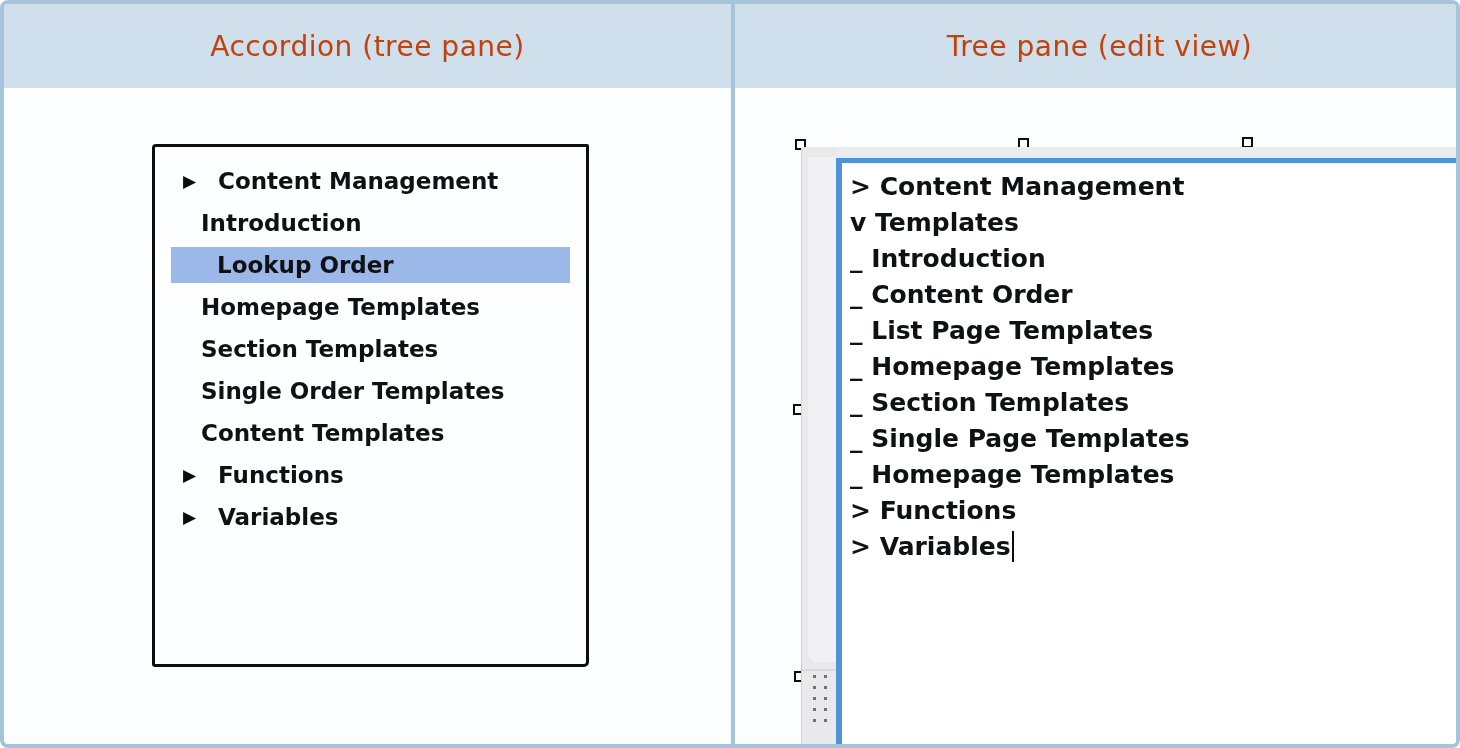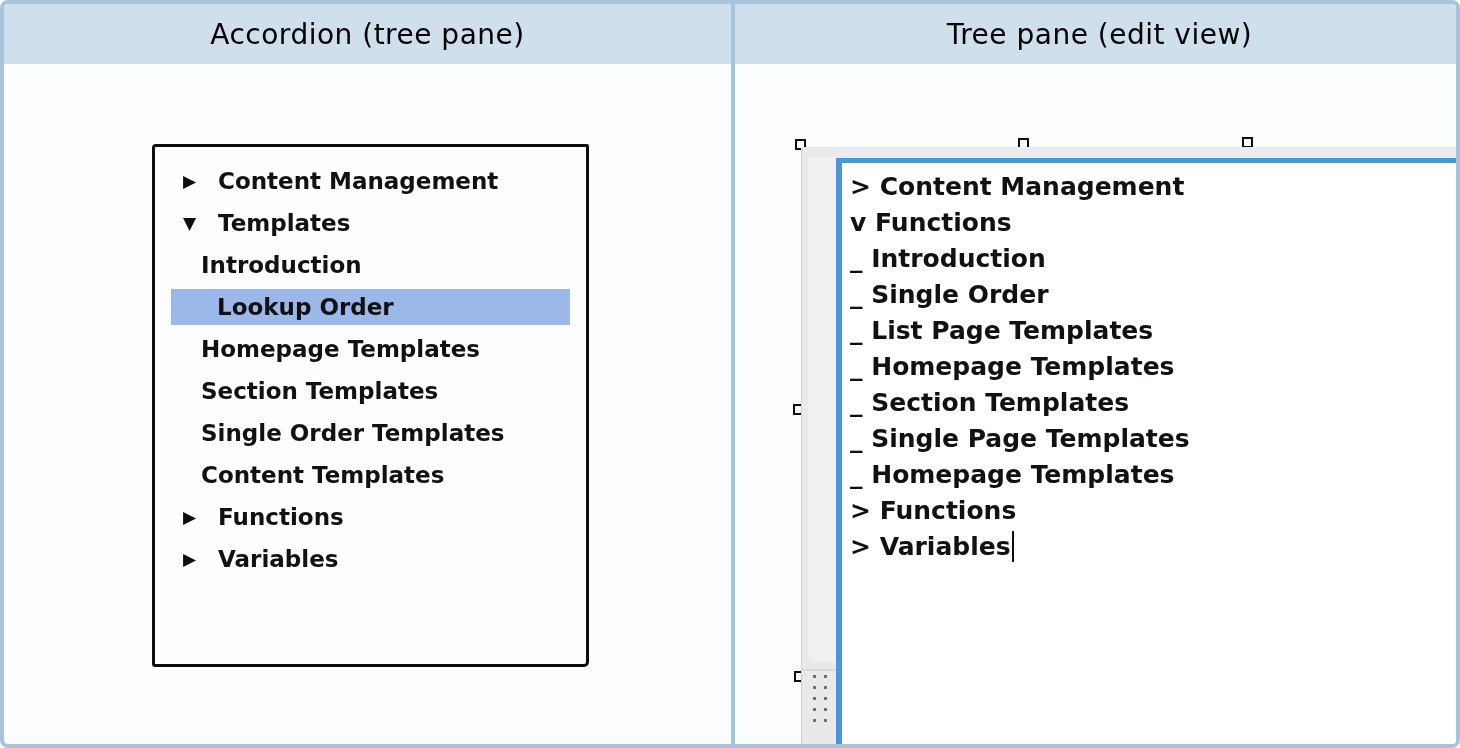--- a/index.html
+++ b/index.html
@@ -12,24 +12,24 @@
     border-radius:8px;
     overflow:hidden;
     font-family:"DejaVu Sans","Liberation Sans",sans-serif;
   }
   
   .divider{
     position:absolute;left:727px;top:0;width:4px;height:748px;
     background:#a6c4d9;z-index:6;
   }
   .pane-header{
-    position:absolute;top:0;height:60px;
+    position:absolute;top:0;height:84px;
     background:#cfdfeb;
     display:flex;align-items:center;justify-content:center;
-    font-size:28px;color:#000000;letter-spacing:.5px;
+    font-size:28px;color:#c2410c;letter-spacing:.5px;
     z-index:1;
   }
   .pane-header.left{left:0;width:727px;}
   .pane-header.right{left:731px;width:729px;}
 
   
   .accordion{
     position:absolute;left:148px;top:140px;width:437px;height:523px;
     box-sizing:border-box;
     background:#fdfeff;
@@ -122,24 +122,20 @@
   </div>
   <div class="divider"></div>
 
   <div class="accordion">
 
     <div class="acc-row parent">
       <span class="arrow arrow-collapsed"></span>
       <span class="lbl">Content Management</span>
     </div>
 
-    <div class="acc-row parent">
-      <span class="arrow arrow-expanded"></span>
-      <span class="lbl">Templates</span>
-    </div>
 
     <div class="acc-row child">
       <span class="lbl">Introduction</span>
     </div>
 
     <div class="acc-row child selected">
       <span class="lbl">Lookup Order</span>
     </div>
 
 
@@ -189,23 +185,23 @@
         <i></i>
         <i></i>
         <i></i>
         <i></i>
         <i></i>
     </div>
   </div>
 
   <div class="edit-overlay">
     <div class="edit-line"><span>&gt; Content Management</span></div>
-    <div class="edit-line"><span>v Functions</span></div>
+    <div class="edit-line"><span>v Templates</span></div>
     <div class="edit-line"><span>_ Introduction</span></div>
-    <div class="edit-line"><span>_ Single Order</span></div>
+    <div class="edit-line"><span>_ Content Order</span></div>
     <div class="edit-line"><span>_ List Page Templates</span></div>
     <div class="edit-line"><span>_ Homepage Templates</span></div>
     <div class="edit-line"><span>_ Section Templates</span></div>
     <div class="edit-line"><span>_ Single Page Templates</span></div>
     <div class="edit-line"><span>_ Homepage Templates</span></div>
     <div class="edit-line"><span>&gt; Functions</span></div>
     <div class="edit-line">
       <span>&gt; Variables</span><span class="text-cursor"></span>
     </div>
   </div>

